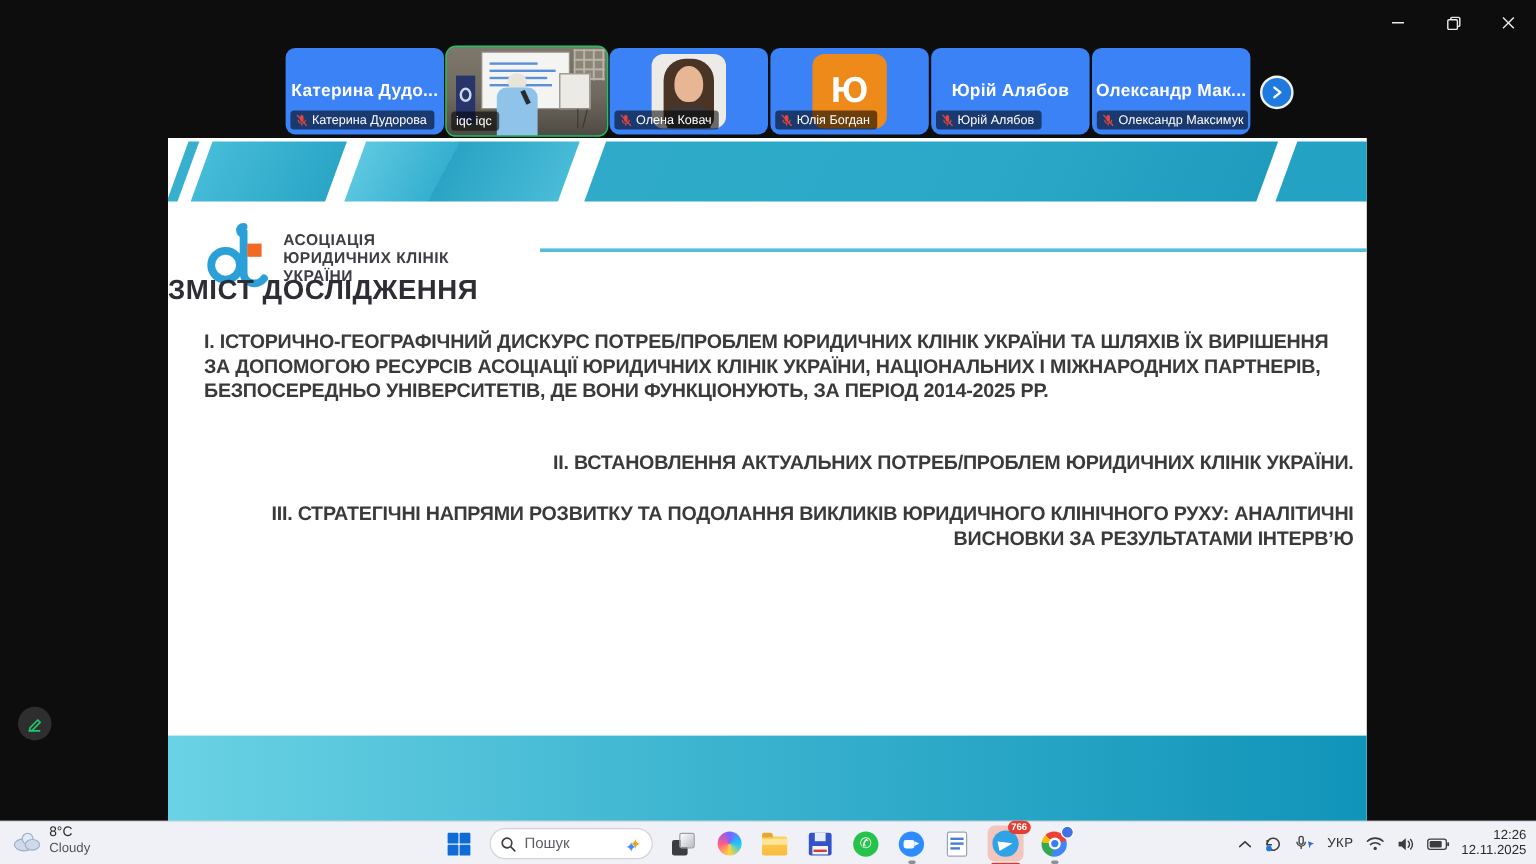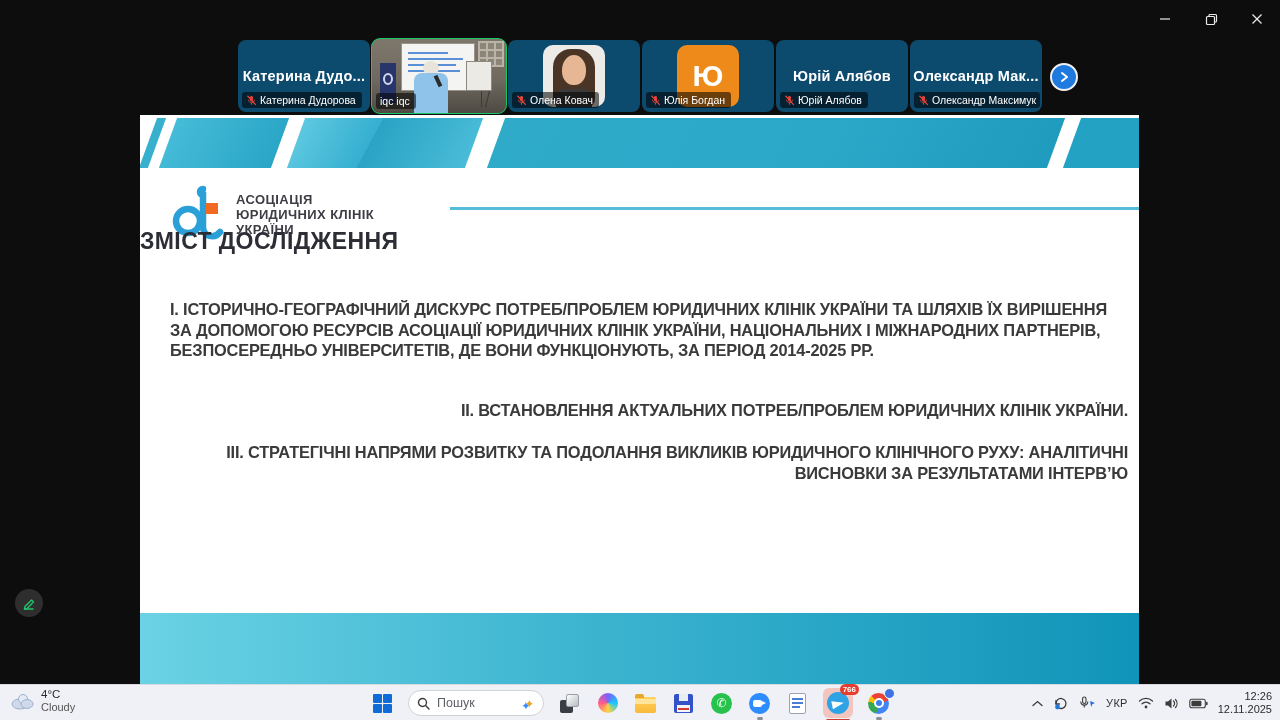--- a/index.html
+++ b/index.html
@@ -8,21 +8,21 @@
 
   .stage { position:absolute; inset:0; width:1280px; height:720px; background:#0d0d0d; }
 
   
   .win-controls { position:absolute; top:0; right:0; height:38px; display:flex; align-items:center; }
   .win-btn { width:46px; height:38px; display:flex; align-items:center; justify-content:center; color:#e9e9e9; cursor:default; }
   .win-btn svg { stroke:#e9e9e9; }
 
   
   .strip { position:absolute; top:40px; left:238px; height:72px; display:flex; gap:2px; }
-  .tile { position:relative; width:132px; height:72px; background:#0c4a6e; border-radius:8px; overflow:hidden; }
+  .tile { position:relative; width:132px; height:72px; background:#3b82f6; border-radius:8px; overflow:hidden; }
   .tile.video-tile { width:134px; height:74px; margin-top:-1px; outline:2px solid #17c964; outline-offset:-1px; }
   .center-name { position:absolute; inset:0; display:flex; align-items:center; justify-content:center;
     color:#fff; font-weight:bold; font-size:14.5px; letter-spacing:.2px; white-space:nowrap; overflow:hidden; }
   .name-label { position:absolute; left:4px; bottom:4px; display:flex; align-items:center; gap:3px;
     background:rgba(0,0,0,.55); border-radius:3px; padding:2px 6px 2px 4px;
     color:#fff; font-size:10.5px; white-space:nowrap; max-width:126px; overflow:hidden; }
   .mic-muted { width:11px; height:11px; flex:0 0 auto; }
   .avatar-initial { position:absolute; left:50%; top:50%; transform:translate(-50%,-50%);
     width:62px; height:62px; border-radius:10px; background:#ED8A19; display:flex; align-items:center; justify-content:center;
     color:#fff; font-size:30px; font-weight:bold; }
@@ -69,21 +69,21 @@
   .logo { position:absolute; left:32px; top:68px; display:flex; align-items:center; gap:12px; }
   .logo-text { font-size:13px; font-weight:bold; color:#3d3d44; letter-spacing:.4px; line-height:15px; }
 
   .title-rule { position:absolute; left:310px; right:0; top:92px; height:2.5px; background:#56bdd9; }
   .slide-title { position:absolute; left:0; top:113px; width:100%; text-align:left;
     font-size:23px; font-weight:bold; color:#2d2d36; letter-spacing:.4px; }
 
   .toc { position:absolute; left:30px; top:160px; width:958px; color:#3a3a3a; font-weight:bold;
     font-size:16.4px; line-height:20.5px; letter-spacing:-0.2px; }
   .toc p+p { margin-top:0;text-align:right; }
-  .toc .p1 { margin-bottom:39px;margin-top:24px; }
+  .toc .p1 { margin-bottom:39px; }
   .toc .p2 { margin-bottom:22px; }
   .toc .p3 { margin-bottom:38px; }
 
   .footer-band { position:absolute; left:0; bottom:0; width:100%; height:112px;
     background:linear-gradient(90deg,#6ad2e4 0%,#3cb4d0 45%,#1094b9 100%); border-bottom:2px solid #0b7a9b; }
 
   
   .pencil-btn { position:absolute; left:15px; top:589px; width:28px; height:28px; border-radius:50%;
     background:#2e2e2e; display:flex; align-items:center; justify-content:center; }
 
@@ -326,21 +326,21 @@
 
   <div class="taskbar">
 
     <div class="weather">
       <svg width="24" height="17" viewBox="0 0 24 17">
         <ellipse cx="10" cy="11" rx="8" ry="5" fill="#cfd9ea" stroke="#9db0cc" stroke-width="1"></ellipse>
         <circle cx="13" cy="6" r="4.5" fill="#e3ebf7" stroke="#9db0cc" stroke-width="1"></circle>
         <ellipse cx="17" cy="11" rx="6" ry="4.4" fill="#cfd9ea" stroke="#9db0cc" stroke-width="1"></ellipse>
       </svg>
       <div class="weather-lines">
-        <span class="weather-temp">4°C</span>
+        <span class="weather-temp">8°C</span>
         <span class="weather-cond">Cloudy</span>
       </div>
     </div>
 
     <div class="tb-center">
       <div class="tb-icon">
         <div class="start-grid">
             <span></span>
             <span></span>
             <span></span>

